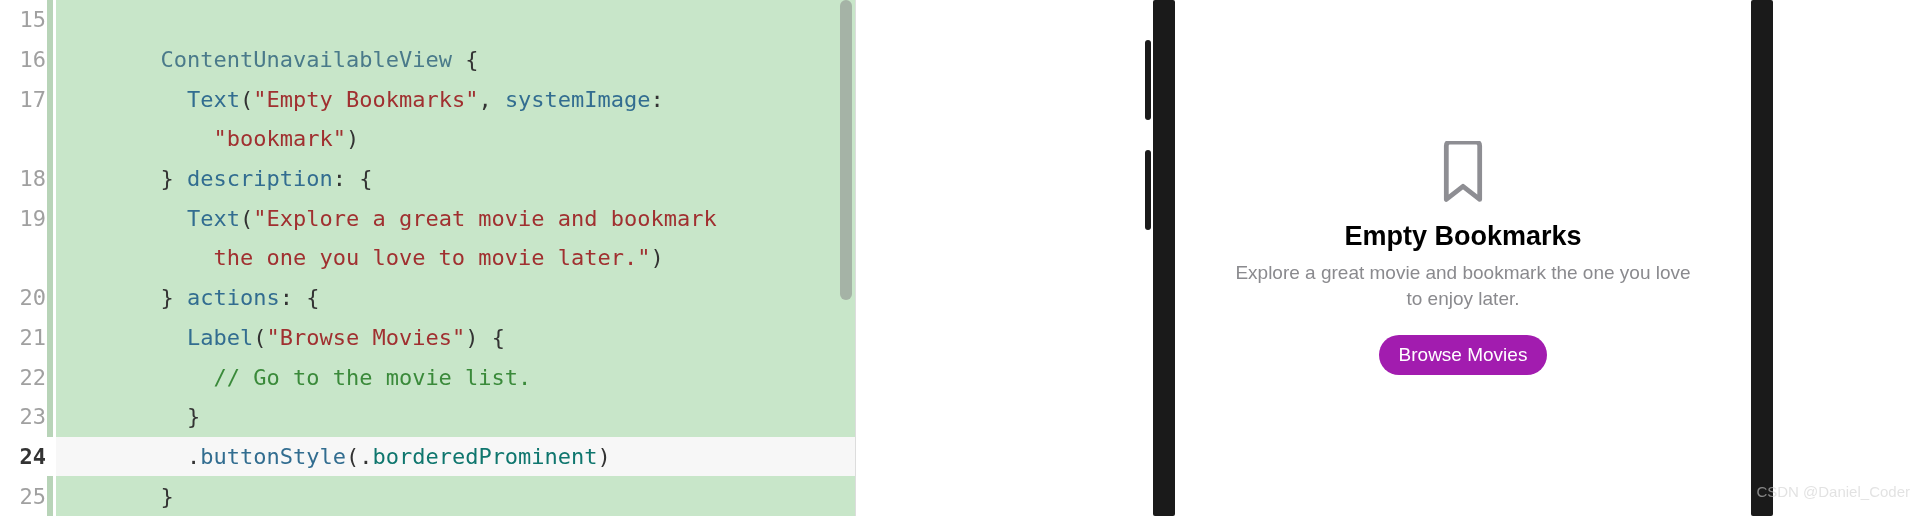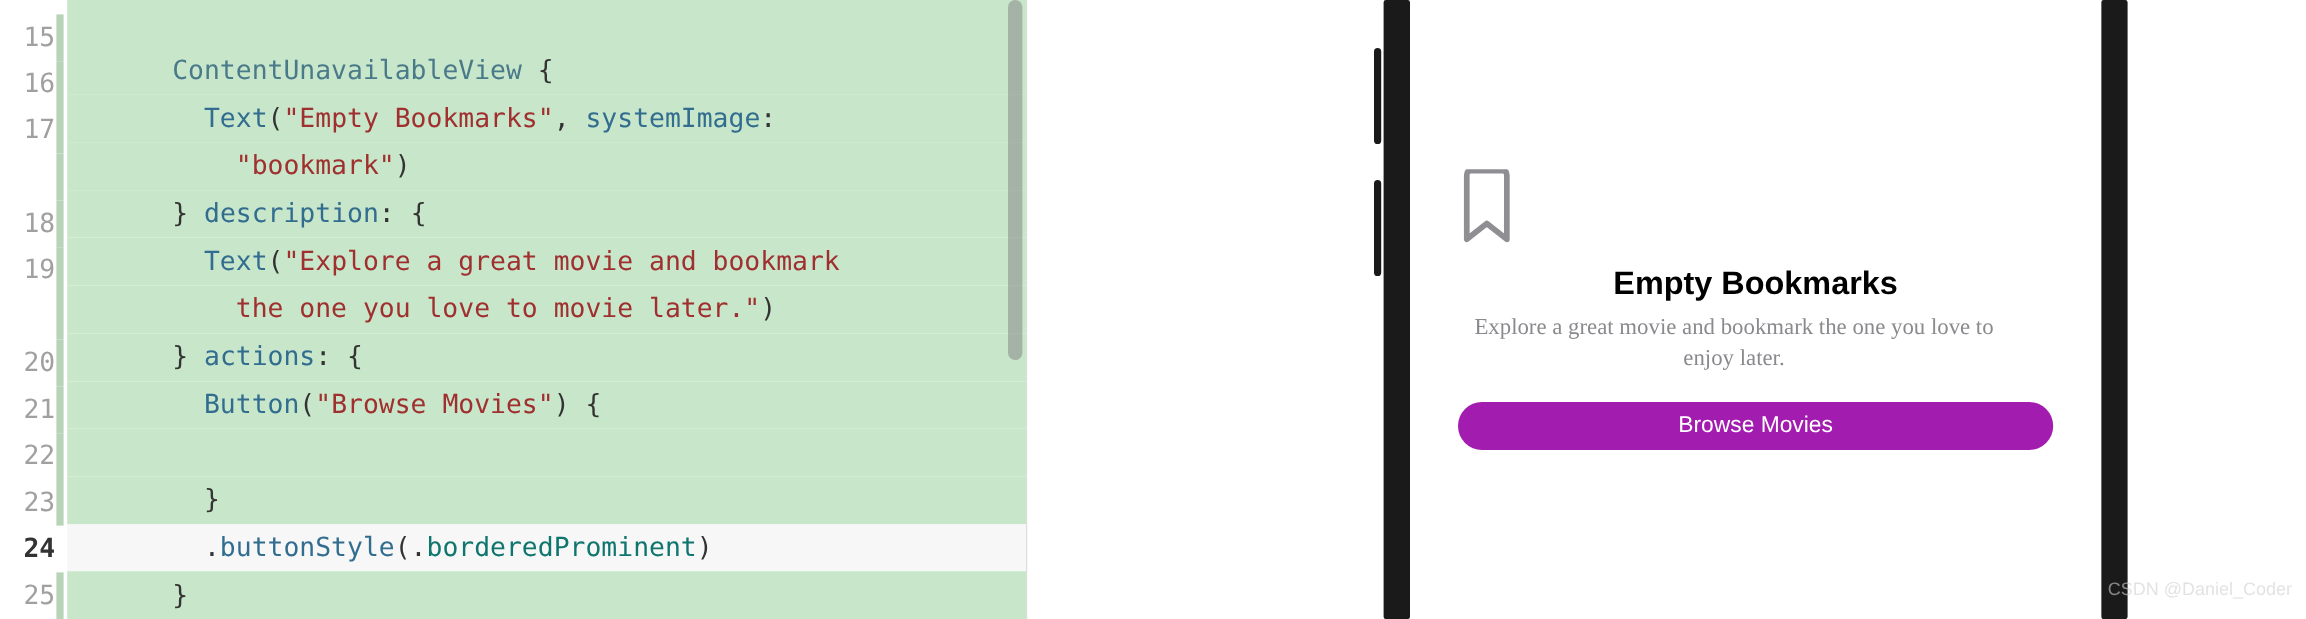--- a/index.html
+++ b/index.html
@@ -18,21 +18,21 @@
       display: flex;
       position: relative;
       background: #fff;
     }
     
     .gutter {
       width: 56px;
       background: #fff;
       display: flex;
       flex-direction: column;
-      padding-top: 12px;
+      padding-top: 0;
     }
     
     .line-number {
       height: 41px;
       display: flex;
       align-items: center;
       justify-content: flex-end;
       padding-right: 10px;
       color: #a0a0a0;
       font-size: 22px;
@@ -58,21 +58,21 @@
       flex: 1;
       display: flex;
       flex-direction: column;
       position: relative;
     }
     
     .code-line {
       height: 41px;
       display: flex;
       align-items: center;
-      padding-left: 8px;
+      padding-left: 25px;
       font-size: 22px;
       white-space: pre;
       background: #c8e6c9;
       text-align: center;
     }
     
     .code-line.current {
       background: #f7f7f7;
     }
     
@@ -171,20 +171,21 @@
     
     .phone-screen {
       position: absolute;
       left: 22px;
       right: 22px;
       top: 0;
       bottom: 0;
       background: #fff;
       display: flex;
       flex-direction: column;
+      align-items: center;
       justify-content: center;
       padding: 12px 40px;
     }
     
     .empty-icon {
       width: 48px;
       height: 62px;
       margin-bottom: 18px;
     }
     
@@ -196,21 +197,21 @@
     .empty-title {
       font-family: -apple-system, BlinkMacSystemFont, 'Helvetica Neue', sans-serif;
       font-size: 27px;
       font-weight: 700;
       color: #000;
       margin-bottom: 8px;
       text-align: center;
     }
     
     .empty-desc {
-      font-family: Liberation Serif, serif;
+      font-family: Liberation Sans, sans-serif;
       font-size: 19px;
       font-weight: 400;
       color: #8a8a8e;
       text-align: center;
       line-height: 1.35;
       margin-bottom: 24px;
       max-width: 460px;
     }
     
     .browse-button {
@@ -260,22 +261,22 @@
     </div>
   <div class="code-area" id="code-area">
     <div class="code-line"><span></span></div>
       <div class="code-line"><span>      </span><span class="tk-type">ContentUnavailableView</span><span class="tk-brace"> {</span></div>
       <div class="code-line"><span>        </span><span class="tk-func">Text</span><span class="tk-plain">(</span><span class="tk-string">"Empty Bookmarks"</span><span class="tk-plain">, </span><span class="tk-param">systemImage</span><span class="tk-plain">:</span></div>
       <div class="code-line"><span>          </span><span class="tk-string">"bookmark"</span><span class="tk-plain">)</span></div>
       <div class="code-line"><span>      </span><span class="tk-brace">} </span><span class="tk-param">description</span><span class="tk-plain">: </span><span class="tk-brace">{</span></div>
       <div class="code-line"><span>        </span><span class="tk-func">Text</span><span class="tk-plain">(</span><span class="tk-string">"Explore a great movie and bookmark </span></div>
       <div class="code-line"><span>          </span><span class="tk-string">the one you love to movie later."</span><span class="tk-plain">)</span></div>
       <div class="code-line"><span>      </span><span class="tk-brace">} </span><span class="tk-param">actions</span><span class="tk-plain">: </span><span class="tk-brace">{</span></div>
-      <div class="code-line"><span>        </span><span class="tk-func">Button</span><span class="tk-plain">(</span><span class="tk-string">"Browse Movies"</span><span class="tk-plain">) </span><span class="tk-brace">{</span></div>
-      <div class="code-line"><span>          </span></div>
+      <div class="code-line"><span>        </span><span class="tk-func">Label</span><span class="tk-plain">(</span><span class="tk-string">"Browse Movies"</span><span class="tk-plain">) </span><span class="tk-brace">{</span></div>
+      <div class="code-line"><span>          </span><span class="tk-comment">// Go to the movie list.</span></div>
       <div class="code-line"><span>        </span><span class="tk-brace">}</span></div>
       <div class="code-line current"><span>        </span><span class="tk-plain">.</span><span class="tk-func">buttonStyle</span><span class="tk-plain">(.</span><span class="tk-enum">borderedProminent</span><span class="tk-plain">)</span></div>
       <div class="code-line"><span>      </span><span class="tk-brace">}</span></div>
       <div class="scrollbar-track">
       <div class="scrollbar-thumb"></div>
     </div>
   </div>
 </div>
 
 <div class="gap-panel"></div>

